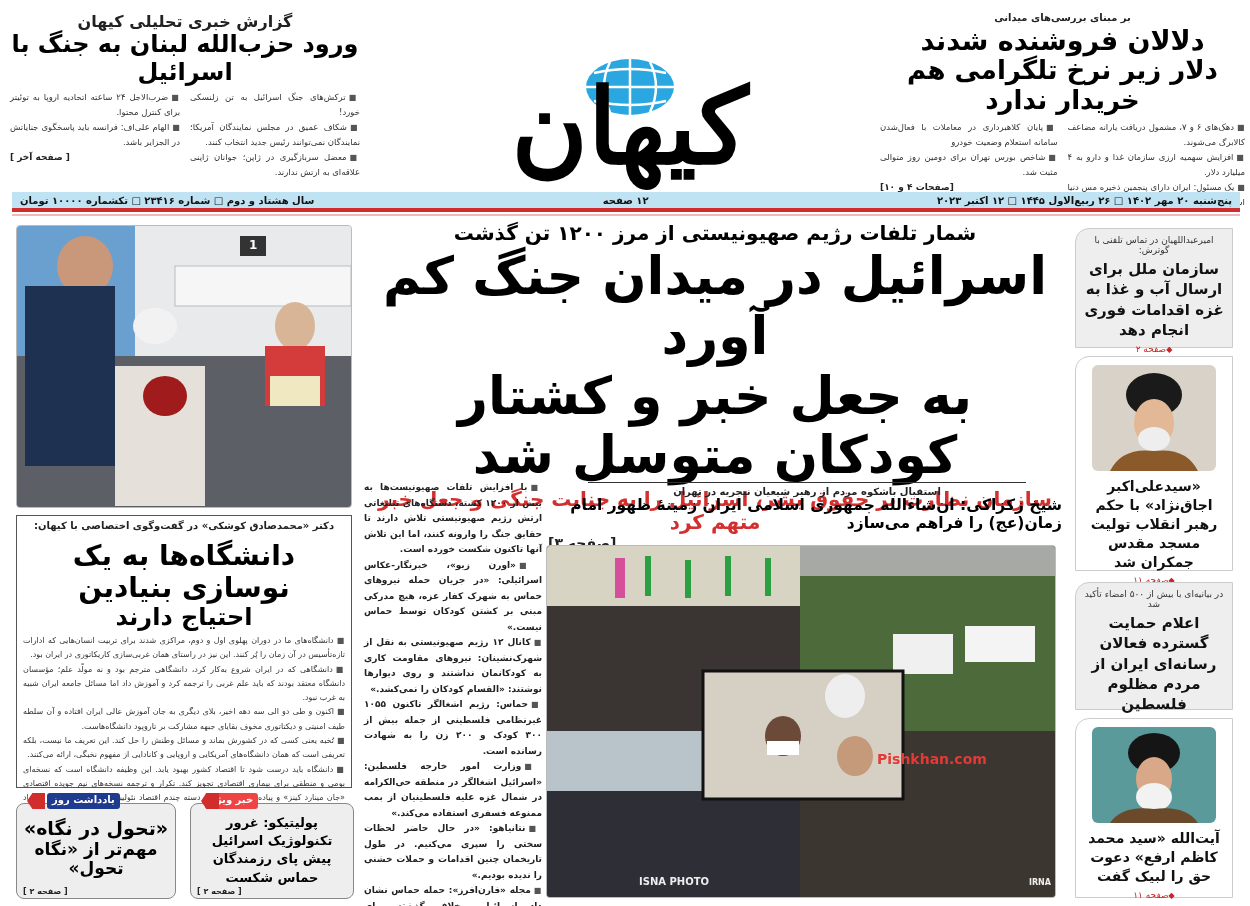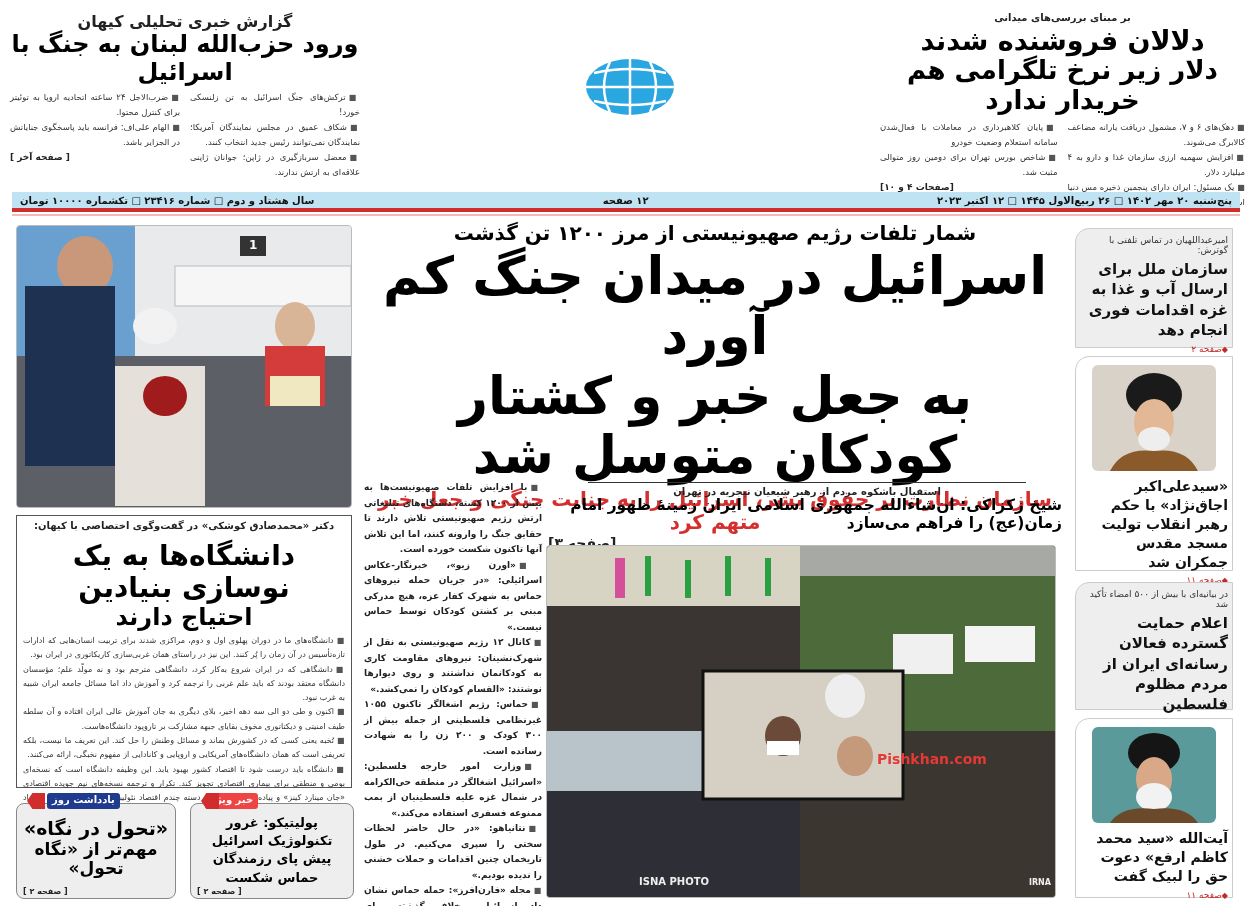--- a/index.html
+++ b/index.html
@@ -13,21 +13,21 @@
 .ref{font-size:9px;font-weight:bold;color:#222}
 
 #logo{left:440px;top:25px;width:380px;height:160px}
 #logo .word{position:absolute;left:0;top:50px;width:380px;text-align:center;font-family:"DejaVu Serif",serif;font-size:104px;font-weight:bold;color:#000;line-height:1}
 #logo svg{position:absolute;left:140px;top:30px}
 
 #infobar{left:12px;top:192px;width:1228px;height:20px;background:#bfe3f3;border-bottom:4px solid #d12d2d;display:flex;justify-content:space-between;align-items:center;padding:0 8px;font-size:10px;font-weight:bold}
 #infobar .line2{position:absolute;left:0;right:0;bottom:-8px;height:2px;background:#f1b9b9}
 
 .photo{position:absolute;border:1px solid #bbb;border-radius:4px;overflow:hidden}
-.right-box{position:absolute;left:1075px;width:158px;border:1px solid #ccc;border-radius:14px 0 0 0;background:#eee;padding:6px 4px;}
+.right-box{position:absolute;left:1075px;width:158px;border:1px solid #ccc;border-radius:14px 0 0 0;background:#eee;padding:6px 4px;text-align:center}
 .right-box.white{background:#fff}
 .right-box .k{font-size:9px;color:#333;margin-bottom:4px}
 .right-box .h{font-size:15px;font-weight:900;line-height:1.35}
 .right-box .pg{font-size:9px;color:#c62828;margin-top:4px}
 .right-box .pg::before{content:"\25C6 ";font-size:8px}
 .portrait{width:124px;height:106px;margin:2px auto 6px;border-radius:6px;overflow:hidden}
 .tagbox{position:absolute;border:1px solid #888;border-radius:8px;background:#eee;text-align:center}
 .tag{position:absolute;top:-11px;height:16px;color:#fff;font-size:10px;font-weight:bold;padding:1px 5px;border-radius:3px}
 </style>
 </head>
@@ -56,20 +56,21 @@
     <ellipse cx="50" cy="32" rx="44" ry="28" fill="#2aa6e0"></ellipse>
     <g stroke="#fff" stroke-width="2.5" fill="none">
       <line x1="6" y1="32" x2="94" y2="32"></line>
       <line x1="50" y1="4" x2="50" y2="60"></line>
       <path d="M14 18 Q50 10 86 18"></path>
       <path d="M14 46 Q50 54 86 46"></path>
       <path d="M30 7 Q18 32 30 57"></path>
       <path d="M70 7 Q82 32 70 57"></path>
     </g>
   </svg>
+  <div class="word">کیهان</div>
 </div>
 
 <div class="abs" style="left:10px;top:12px;width:350px;height:178px">
   <div class="kicker" style="font-size:16px">گزارش خبری تحلیلی کیهان</div>
   <div class="big" style="font-size:24px">ورود حزب‌الله لبنان به جنگ با اسرائیل</div>
   <div style="display:flex;gap:10px;margin-top:4px">
     <div class="bullets" style="flex:1">
       <span class="b">ترکش‌های جنگ اسرائیل به تن زلنسکی خورد!</span>
       <span class="b">شکاف عمیق در مجلس نمایندگان آمریکا؛ نمایندگان نمی‌توانند رئیس جدید انتخاب کنند.</span>
       <span class="b">معضل سربازگیری در ژاپن؛ جوانان ژاپنی علاقه‌ای به ارتش ندارند.</span>

